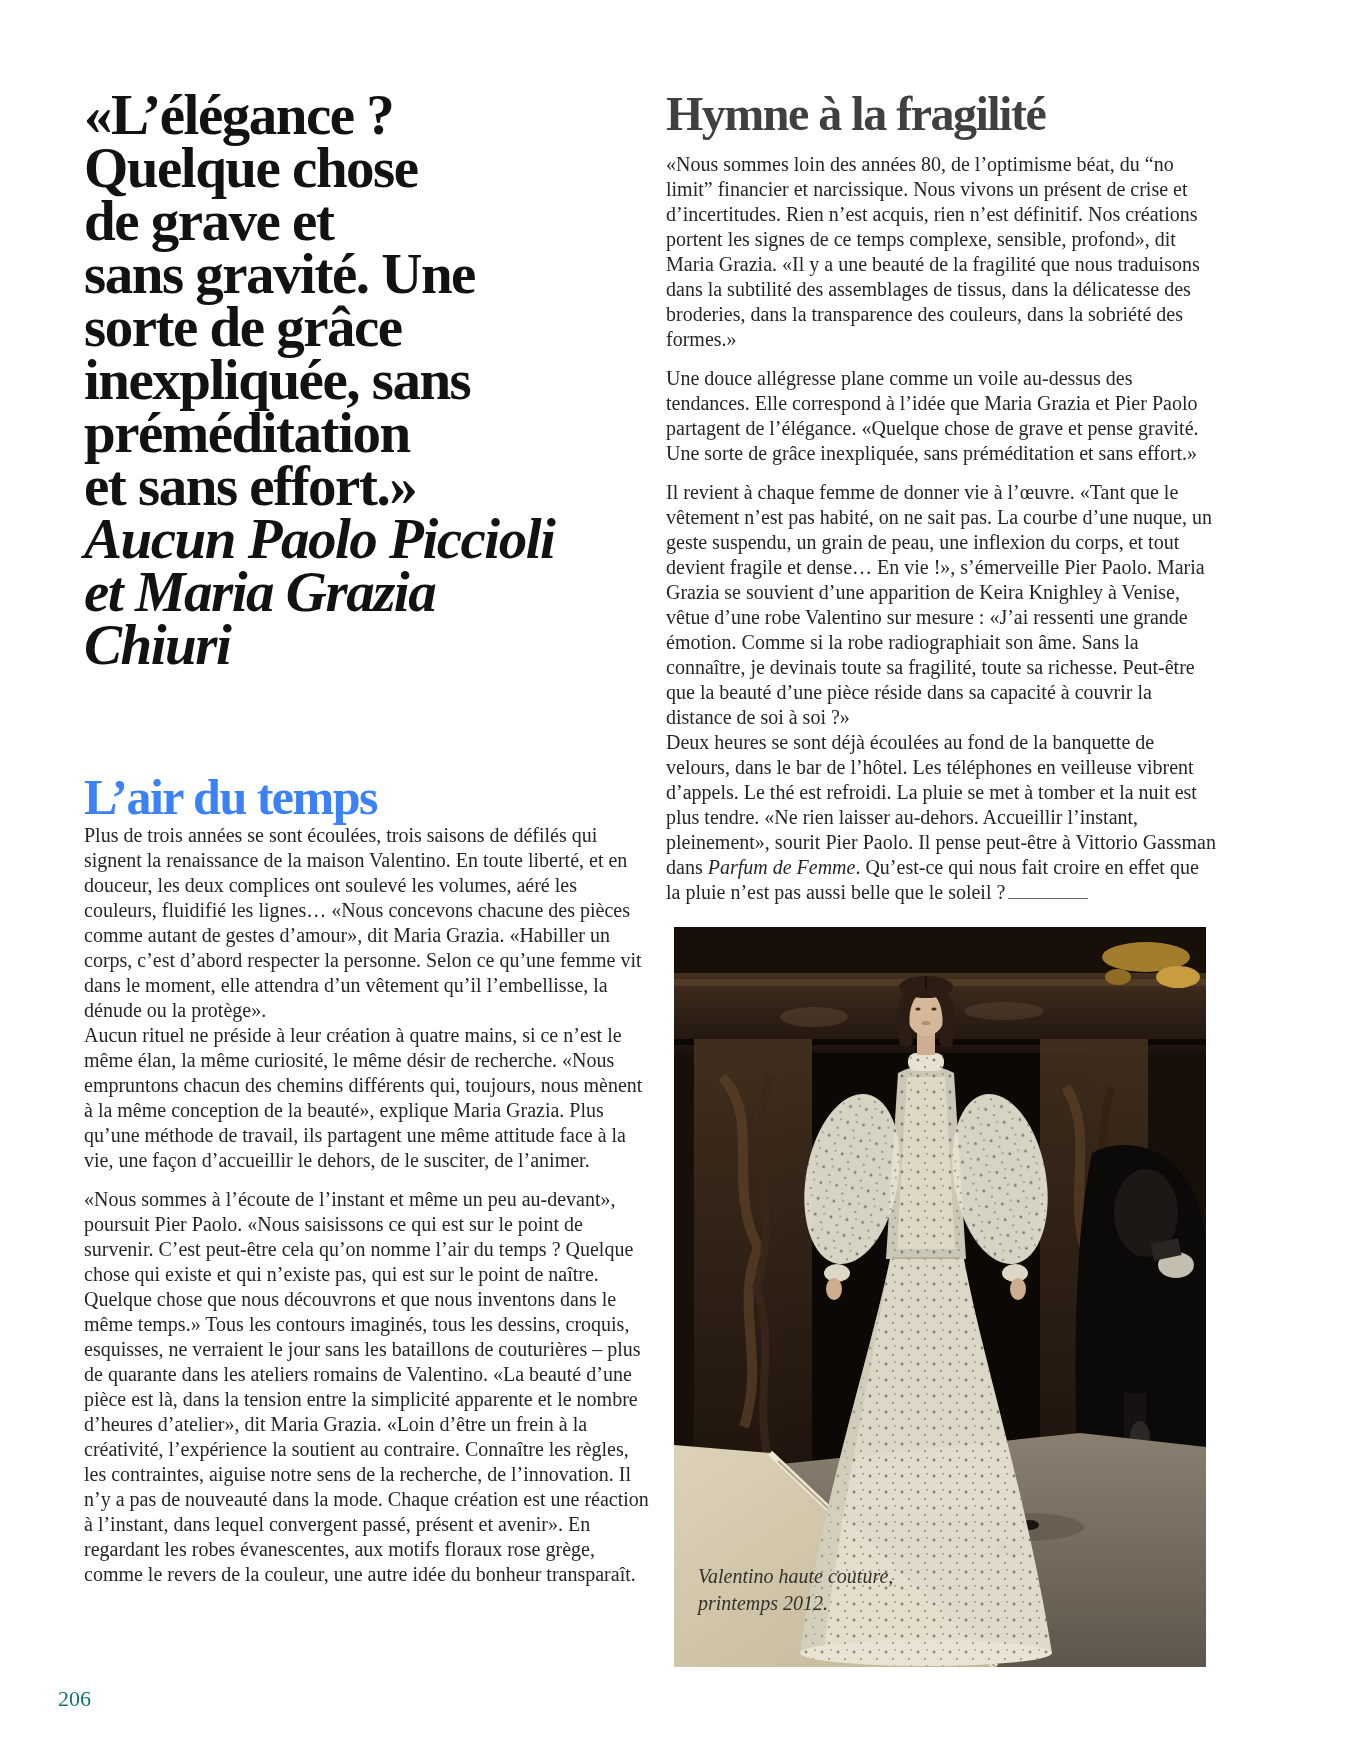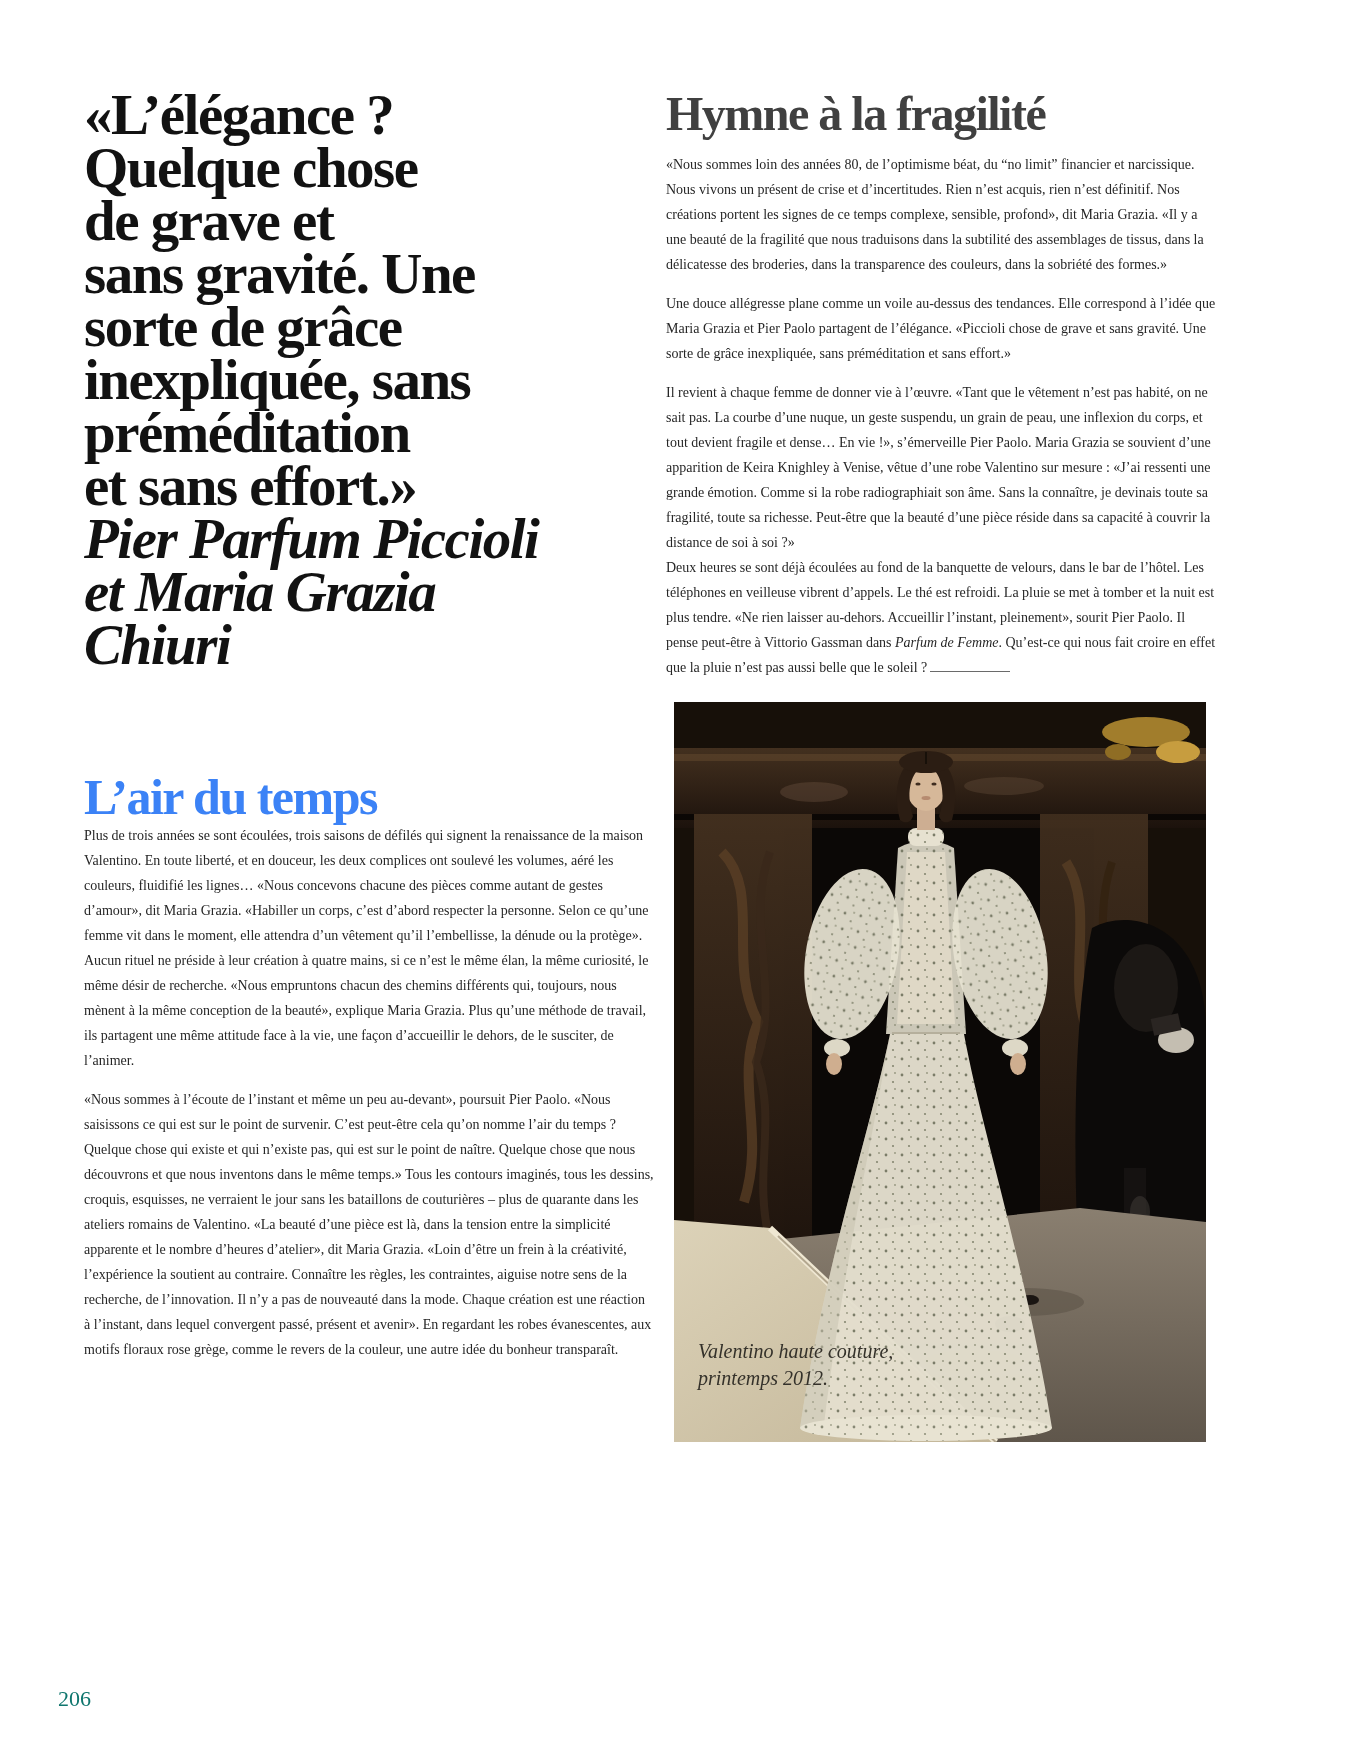--- a/index.html
+++ b/index.html
@@ -26,21 +26,21 @@
     letter-spacing:-1.5px;color:#3b82f6;
   }
   .col-left .body-block{}
   .col-right .body-block{margin-top:8px;}
 
   .article-heading{
     margin:84px 0 0 0;font-size:48px;line-height:60px;font-weight:700;
     letter-spacing:-1.5px;color:#404040;
   }
 
-  p.para{margin:0;font-size:14px;line-height:25px;color:#262626;}
+  p.para{margin:0;font-size:20px;line-height:25px;color:#262626;}
   p.para.gap{margin-top:14px;}
   p.para em{font-style:italic;}
 
   .end-rule{
     display:inline-block;width:80px;height:0;border-bottom:1.5px solid #6a6a6a;
     vertical-align:baseline;margin-left:3px;
   }
 
   figure.photo{
     margin:22px 9px 0 8px;padding:0;width:532px;height:740px;position:relative;
@@ -61,37 +61,37 @@
 <div class="col-left">
   <div class="pull-quote">
     <div class="quote-text">«L’élégance ?
 Quelque chose
 de grave et
 sans gravité. Une
 sorte de grâce
 inexpliquée, sans
 préméditation
 et sans effort.»</div>
-    <div class="quote-attr">Pier Parfum Piccioli
+    <div class="quote-attr">Aucun Paolo Piccioli
 et Maria Grazia
 Chiuri</div>
   </div>
   <h2 class="section-heading">L’air du temps</h2>
   <div class="body-block">
     <p class="para">Plus de trois années se sont écoulées, trois saisons de défilés qui signent la renaissance de la maison Valentino. En toute liberté, et en douceur, les deux complices ont soulevé les volumes, aéré les couleurs, fluidifié les lignes… «Nous concevons chacune des pièces comme autant de gestes d’amour», dit Maria Grazia. «Habiller un corps, c’est d’abord respecter la personne. Selon ce qu’une femme vit dans le moment, elle attendra d’un vêtement qu’il l’embellisse, la dénude ou la protège».</p>
     <p class="para">Aucun rituel ne préside à leur création à quatre mains, si ce n’est le même élan, la même curiosité, le même désir de recherche. «Nous empruntons chacun des chemins différents qui, toujours, nous mènent à la même conception de la beauté», explique Maria Grazia. Plus qu’une méthode de travail, ils partagent une même attitude face à la vie, une façon d’accueillir le dehors, de le susciter, de l’animer.</p>
     <p class="para gap">«Nous sommes à l’écoute de l’instant et même un peu au-devant», poursuit Pier Paolo. «Nous saisissons ce qui est sur le point de survenir. C’est peut-être cela qu’on nomme l’air du temps ? Quelque chose qui existe et qui n’existe pas, qui est sur le point de naître. Quelque chose que nous découvrons et que nous inventons dans le même temps.» Tous les contours imaginés, tous les dessins, croquis, esquisses, ne verraient le jour sans les bataillons de couturières – plus de quarante dans les ateliers romains de Valentino. «La beauté d’une pièce est là, dans la tension entre la simplicité apparente et le nombre d’heures d’atelier», dit Maria Grazia. «Loin d’être un frein à la créativité, l’expérience la soutient au contraire. Connaître les règles, les contraintes, aiguise notre sens de la recherche, de l’innovation. Il n’y a pas de nouveauté dans la mode. Chaque création est une réaction à l’instant, dans lequel convergent passé, présent et avenir». En regardant les robes évanescentes, aux motifs floraux rose grège, comme le revers de la couleur, une autre idée du bonheur transparaît.</p>
   </div>
 </div>
 
 <div class="col-right">
   <h1 class="article-heading">Hymne à la fragilité</h1>
   <div class="body-block">
     <p class="para">«Nous sommes loin des années 80, de l’optimisme béat, du “no limit” financier et narcissique. Nous vivons un présent de crise et d’incertitudes. Rien n’est acquis, rien n’est définitif. Nos créations portent les signes de ce temps complexe, sensible, profond», dit Maria Grazia. «Il y a une beauté de la fragilité que nous traduisons dans la subtilité des assemblages de tissus, dans la délicatesse des broderies, dans la transparence des couleurs, dans la sobriété des formes.»</p>
-    <p class="para gap">Une douce allégresse plane comme un voile au-dessus des tendances. Elle correspond à l’idée que Maria Grazia et Pier Paolo partagent de l’élégance. «Piccioli chose de grave et sans gravité. Une sorte de grâce inexpliquée, sans préméditation et sans effort.»</p>
+    <p class="para gap">Une douce allégresse plane comme un voile au-dessus des tendances. Elle correspond à l’idée que Maria Grazia et Pier Paolo partagent de l’élégance. «Quelque chose de grave et pense gravité. Une sorte de grâce inexpliquée, sans préméditation et sans effort.»</p>
     <p class="para gap">Il revient à chaque femme de donner vie à l’œuvre. «Tant que le vêtement n’est pas habité, on ne sait pas. La courbe d’une nuque, un geste suspendu, un grain de peau, une inflexion du corps, et tout devient fragile et dense… En vie !», s’émerveille Pier Paolo. Maria Grazia se souvient d’une apparition de Keira Knighley à Venise, vêtue d’une robe Valentino sur mesure : «J’ai ressenti une grande émotion. Comme si la robe radiographiait son âme. Sans la connaître, je devinais toute sa fragilité, toute sa richesse. Peut-être que la beauté d’une pièce réside dans sa capacité à couvrir la distance de soi à soi ?»</p>
     <p class="para"><span>Deux heures se sont déjà écoulées au fond de la banquette de velours, dans le bar de l’hôtel. Les téléphones en veilleuse vibrent d’appels. Le thé est refroidi. La pluie se met à tomber et la nuit est plus tendre. «Ne rien laisser au-dehors. Accueillir l’instant, pleinement», sourit Pier Paolo. Il pense peut-être à Vittorio Gassman dans </span><em>Parfum de Femme</em><span>. Qu’est-ce qui nous fait croire en effet que la pluie n’est pas aussi belle que le soleil ?</span><span class="end-rule"></span></p>
   </div>
 
   <figure class="photo">
     <svg viewBox="0 0 532 740" aria-hidden="true">
       <defs>
         <linearGradient id="woodG" x1="0" y1="0" x2="0" y2="1">
           <stop offset="0" stop-color="#43301f"></stop>
             <stop offset="1" stop-color="#1c120c"></stop>

